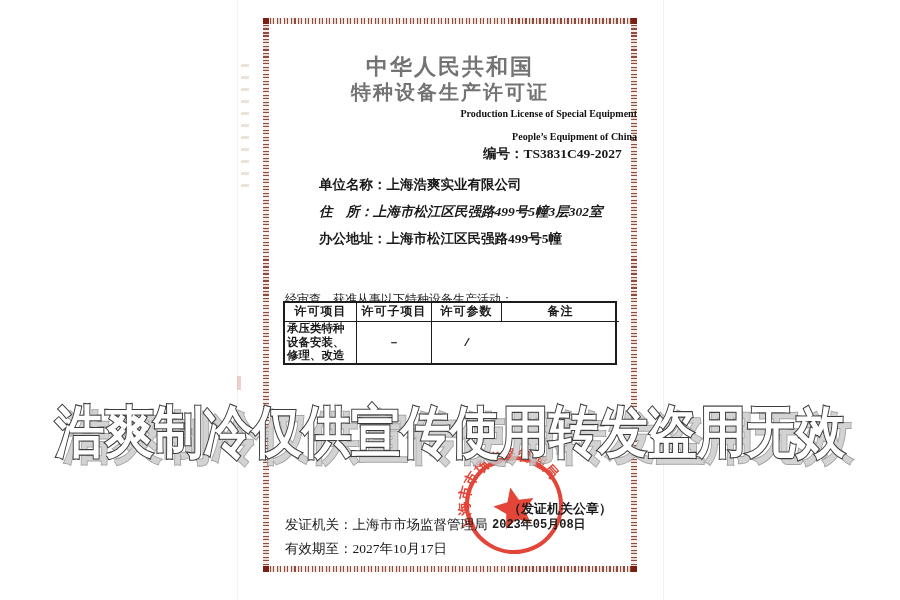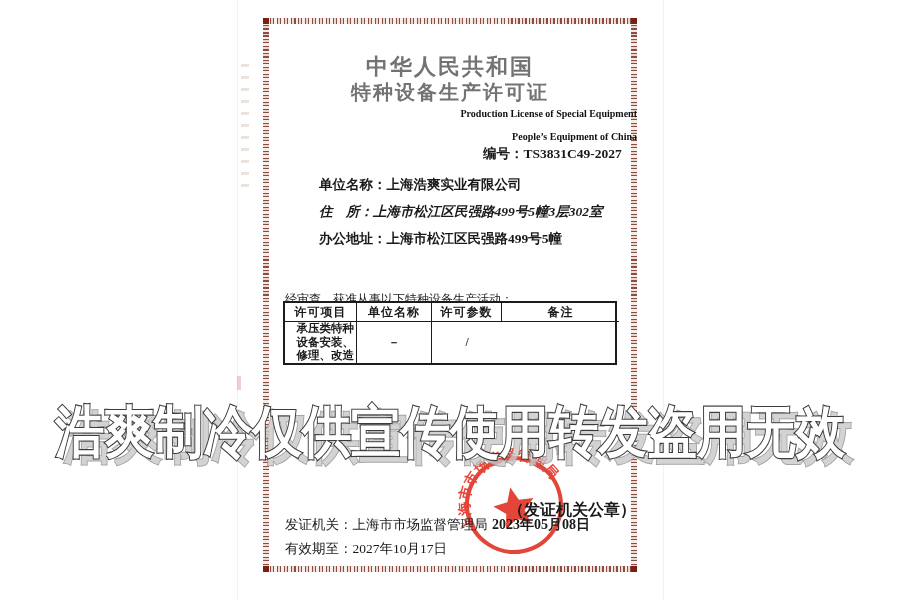--- a/index.html
+++ b/index.html
@@ -38,32 +38,32 @@
   .f0{top:176px;} .f1{top:203px;font-style:italic;} .f2{top:230px;}
   .approval-note{left:285px;top:279px;font-size:12px;font-weight:normal;margin-top:12px;}
   
   .lic-table{
     left:283px;top:301px;width:334px;
     display:grid;grid-template-columns:72px 75px 70px 117px;grid-template-rows:19px 41px;
     border:2px solid #1c1c1c;box-sizing:border-box;background:#fff;
   }
   .lic-cell{
     border-right:1px solid #1c1c1c;border-bottom:1px solid #1c1c1c;
-    display:flex;align-items:center;justify-content:center;text-align:right;
-    padding:1px 2px;box-sizing:border-box;line-height:1.18;
+    display:flex;align-items:center;justify-content:center;text-align:left;
+    padding:1px 2px;box-sizing:border-box;line-height:1.18;font-family:Liberation Mono, monospace;
   }
   .lic-cell.last-col{border-right:none;}
   .lic-cell.last-row{border-bottom:none;}
   .lic-head{font-size:12px;font-weight:bold;letter-spacing:1px;}
   .lic-body{font-size:11.5px;font-weight:bold;white-space:pre-line;}
   
   .footer-field{left:285px;font-size:13.5px;font-weight:normal;white-space:nowrap;}
   .ff0{top:516px;} .ff1{top:540px;}
-  .stamp-note{left:508px;top:500px;font-size:16px;font-weight:bold;}
-  .stamp-date{left:492px;top:516px;font-size:14px;font-weight:bold;}
+  .stamp-note{left:508px;top:500px;font-size:13px;font-weight:bold;}
+  .stamp-date{left:492px;top:516px;font-size:12px;font-weight:bold;font-family:Liberation Mono, monospace;}
   
   .seal-svg{left:452px;top:443px;}
   .watermark-svg{left:0;top:388px;}
 </style>
 </head>
 <body>
 
 <div>
 
   <div class="abs page-edge" style="left:237px;"></div>
@@ -87,21 +87,21 @@
   <div class="abs license-no">编号：TS3831C49-2027</div>
 
   <div class="abs field f0"><span>单位名称：</span><span>上海浩爽实业有限公司</span></div>
   <div class="abs field f1"><span>住　所：</span><span>上海市松江区民强路499号5幢3层302室</span></div>
   <div class="abs field f2"><span>办公地址：</span><span>上海市松江区民强路499号5幢</span></div>
 
   <div class="abs approval-note">经审查，获准从事以下特种设备生产活动：</div>
 
   <div class="abs lic-table">
     <div class="lic-cell lic-head">许可项目</div>
-    <div class="lic-cell lic-head">单位名称</div>
+    <div class="lic-cell lic-head">许可子项目</div>
     <div class="lic-cell lic-head">许可参数</div>
     <div class="lic-cell lic-head last-col">备注</div>
     <div class="lic-cell lic-body last-row">承压类特种设备安装、修理、改造</div>
     <div class="lic-cell lic-body last-row">－</div>
     <div class="lic-cell lic-body last-row last-col">/</div>
   </div>
 
   <svg class="abs seal-svg" width="124" height="124" viewBox="0 0 124 124">
     <g transform="rotate(-12 62 62)" opacity="0.88">
       <circle cx="62" cy="62" r="47" fill="none" stroke="#e02c1e" stroke-width="4"></circle>

